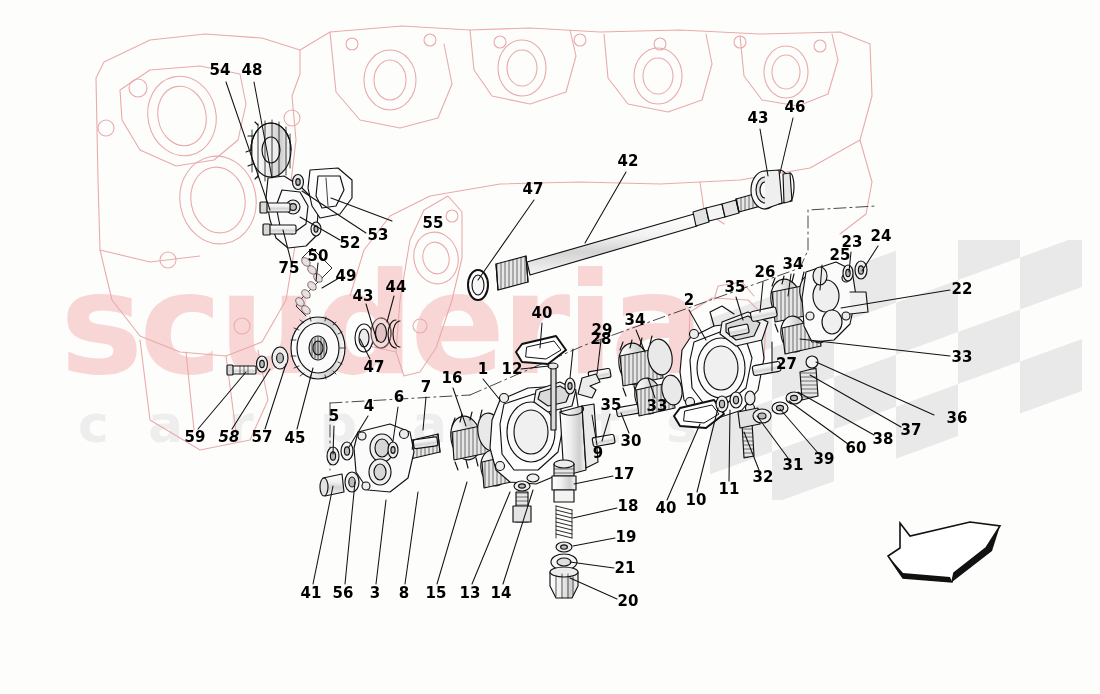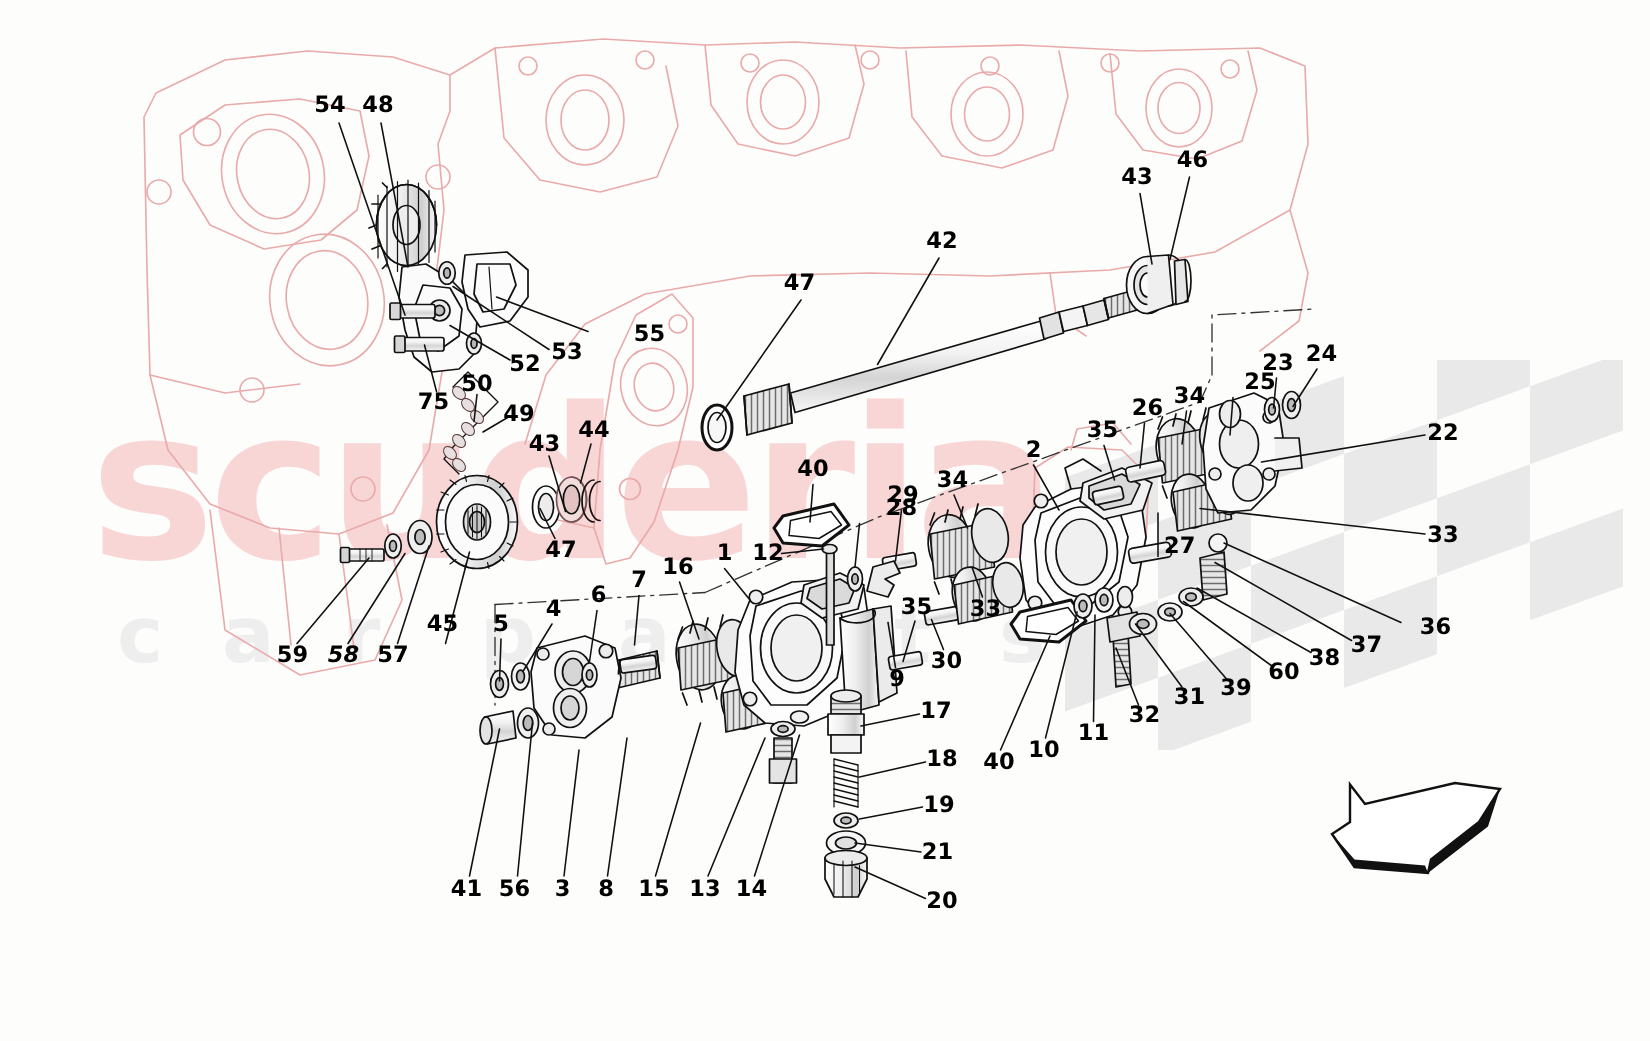--- a/index.html
+++ b/index.html
@@ -596,21 +596,21 @@
       <div class="num" style="left: 350px; top: 243px;">52</div>
       <div class="num" style="left: 289px; top: 268px;">75</div>
       <div class="num" style="left: 318px; top: 256px;">50</div>
       <div class="num" style="left: 346px; top: 276px;">49</div>
       <div class="num" style="left: 363px; top: 296px;">43</div>
       <div class="num" style="left: 396px; top: 287px;">44</div>
       <div class="num" style="left: 374px; top: 367px;">47</div>
       <div class="num" style="left: 195px; top: 437px;">59</div>
       <div class="num" style="left: 229px; top: 437px; font-style: italic;">58</div>
       <div class="num" style="left: 262px; top: 437px;">57</div>
-      <div class="num" style="left: 295px; top: 416px;">45</div>
+      <div class="num" style="left: 295px; top: 438px;">45</div>
       <div class="num" style="left: 628px; top: 161px;">42</div>
       <div class="num" style="left: 533px; top: 189px;">47</div>
       <div class="num" style="left: 758px; top: 118px;">43</div>
       <div class="num" style="left: 795px; top: 107px;">46</div>
       <div class="num" style="left: 881px; top: 236px;">24</div>
       <div class="num" style="left: 852px; top: 242px;">23</div>
       <div class="num" style="left: 824px; top: 255px; margin-left: 16px;">25</div>
       <div class="num" style="left: 793px; top: 264px;">34</div>
       <div class="num" style="left: 765px; top: 272px;">26</div>
       <div class="num" style="left: 735px; top: 287px;">35</div>

